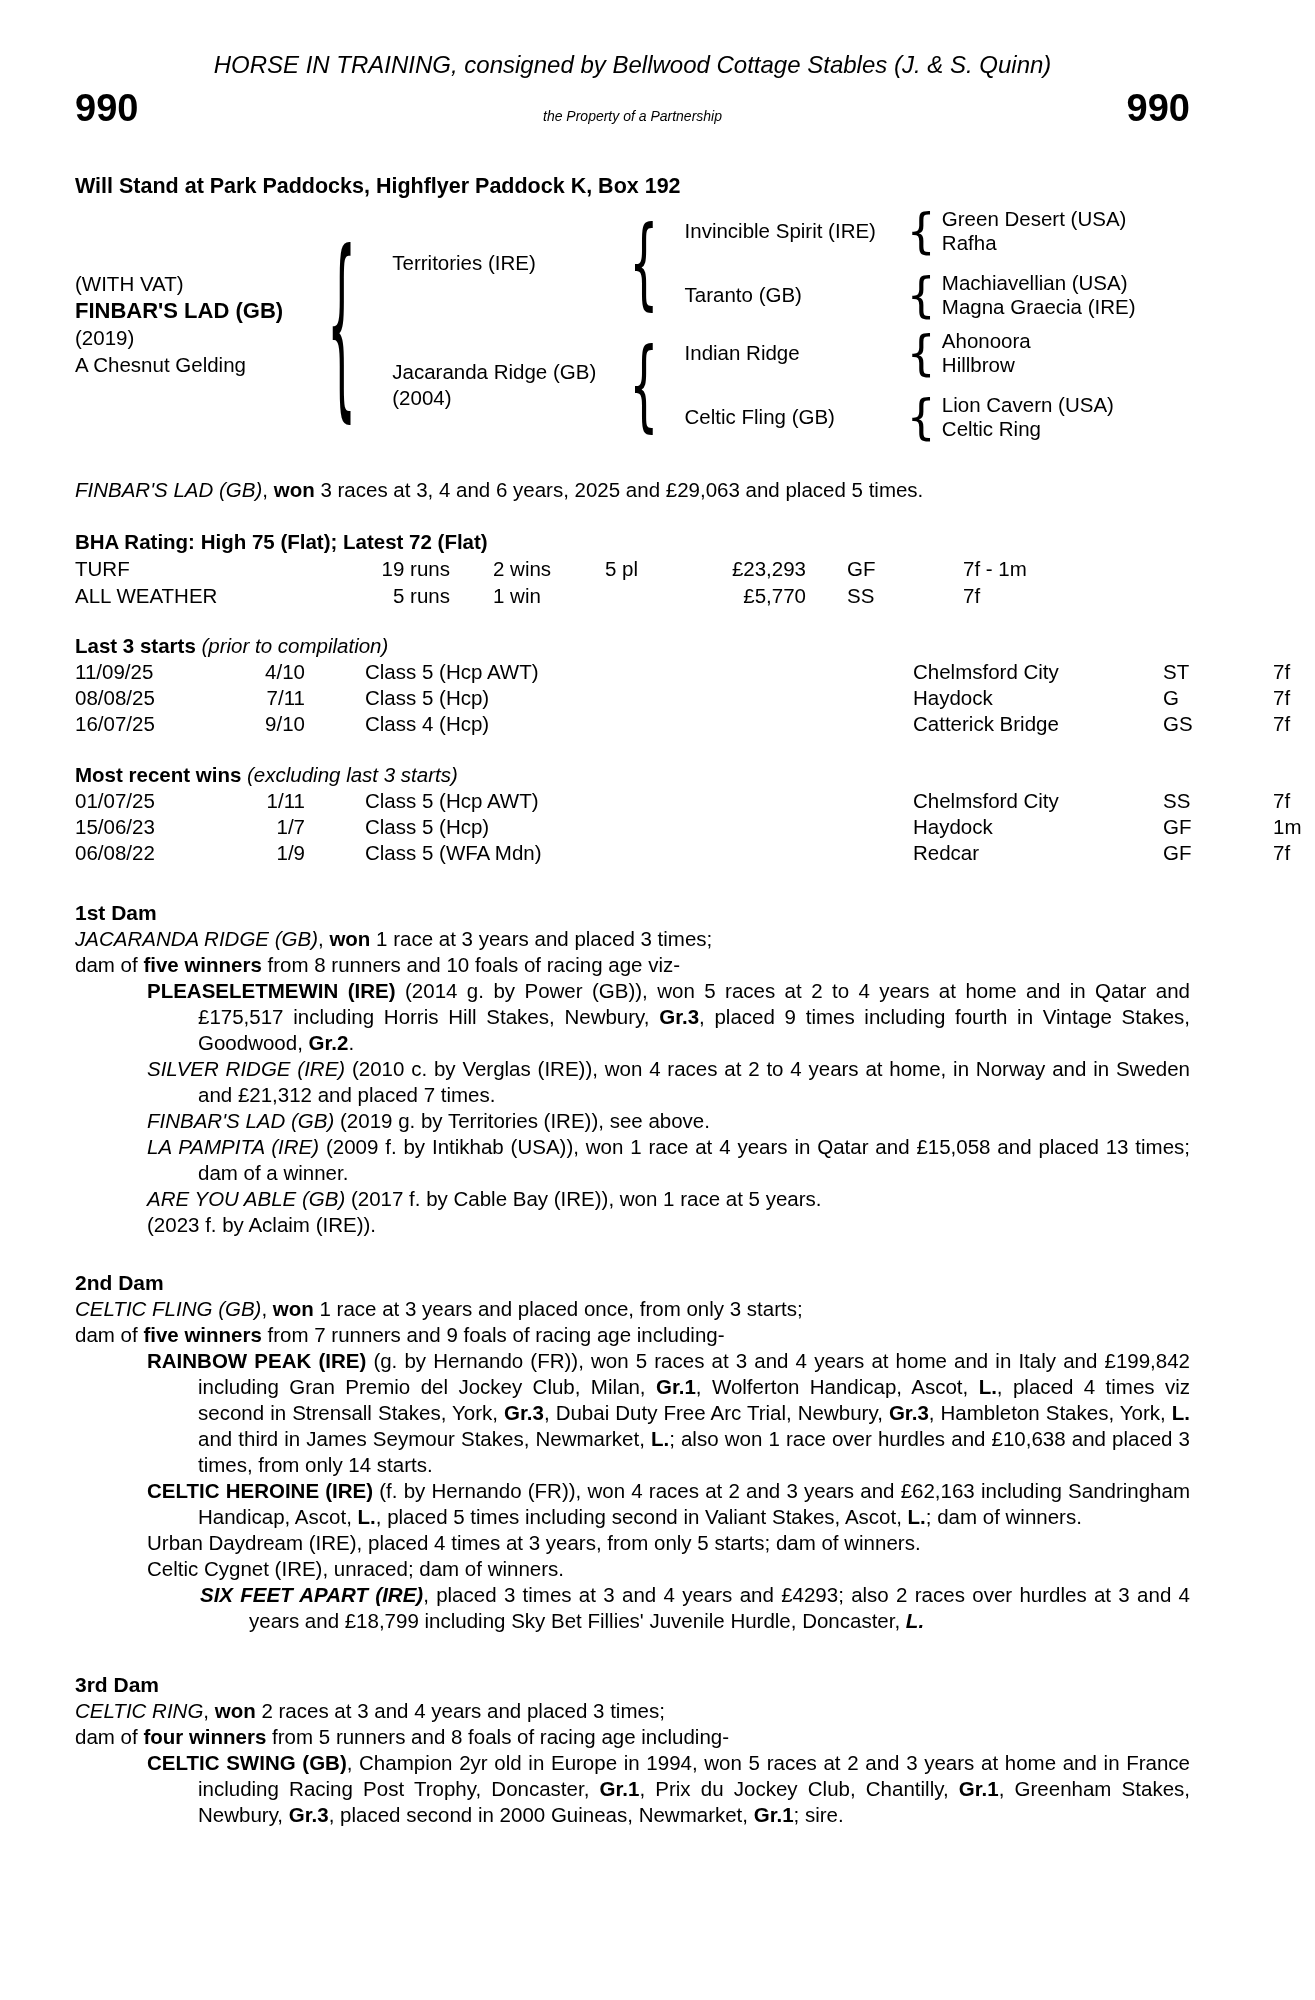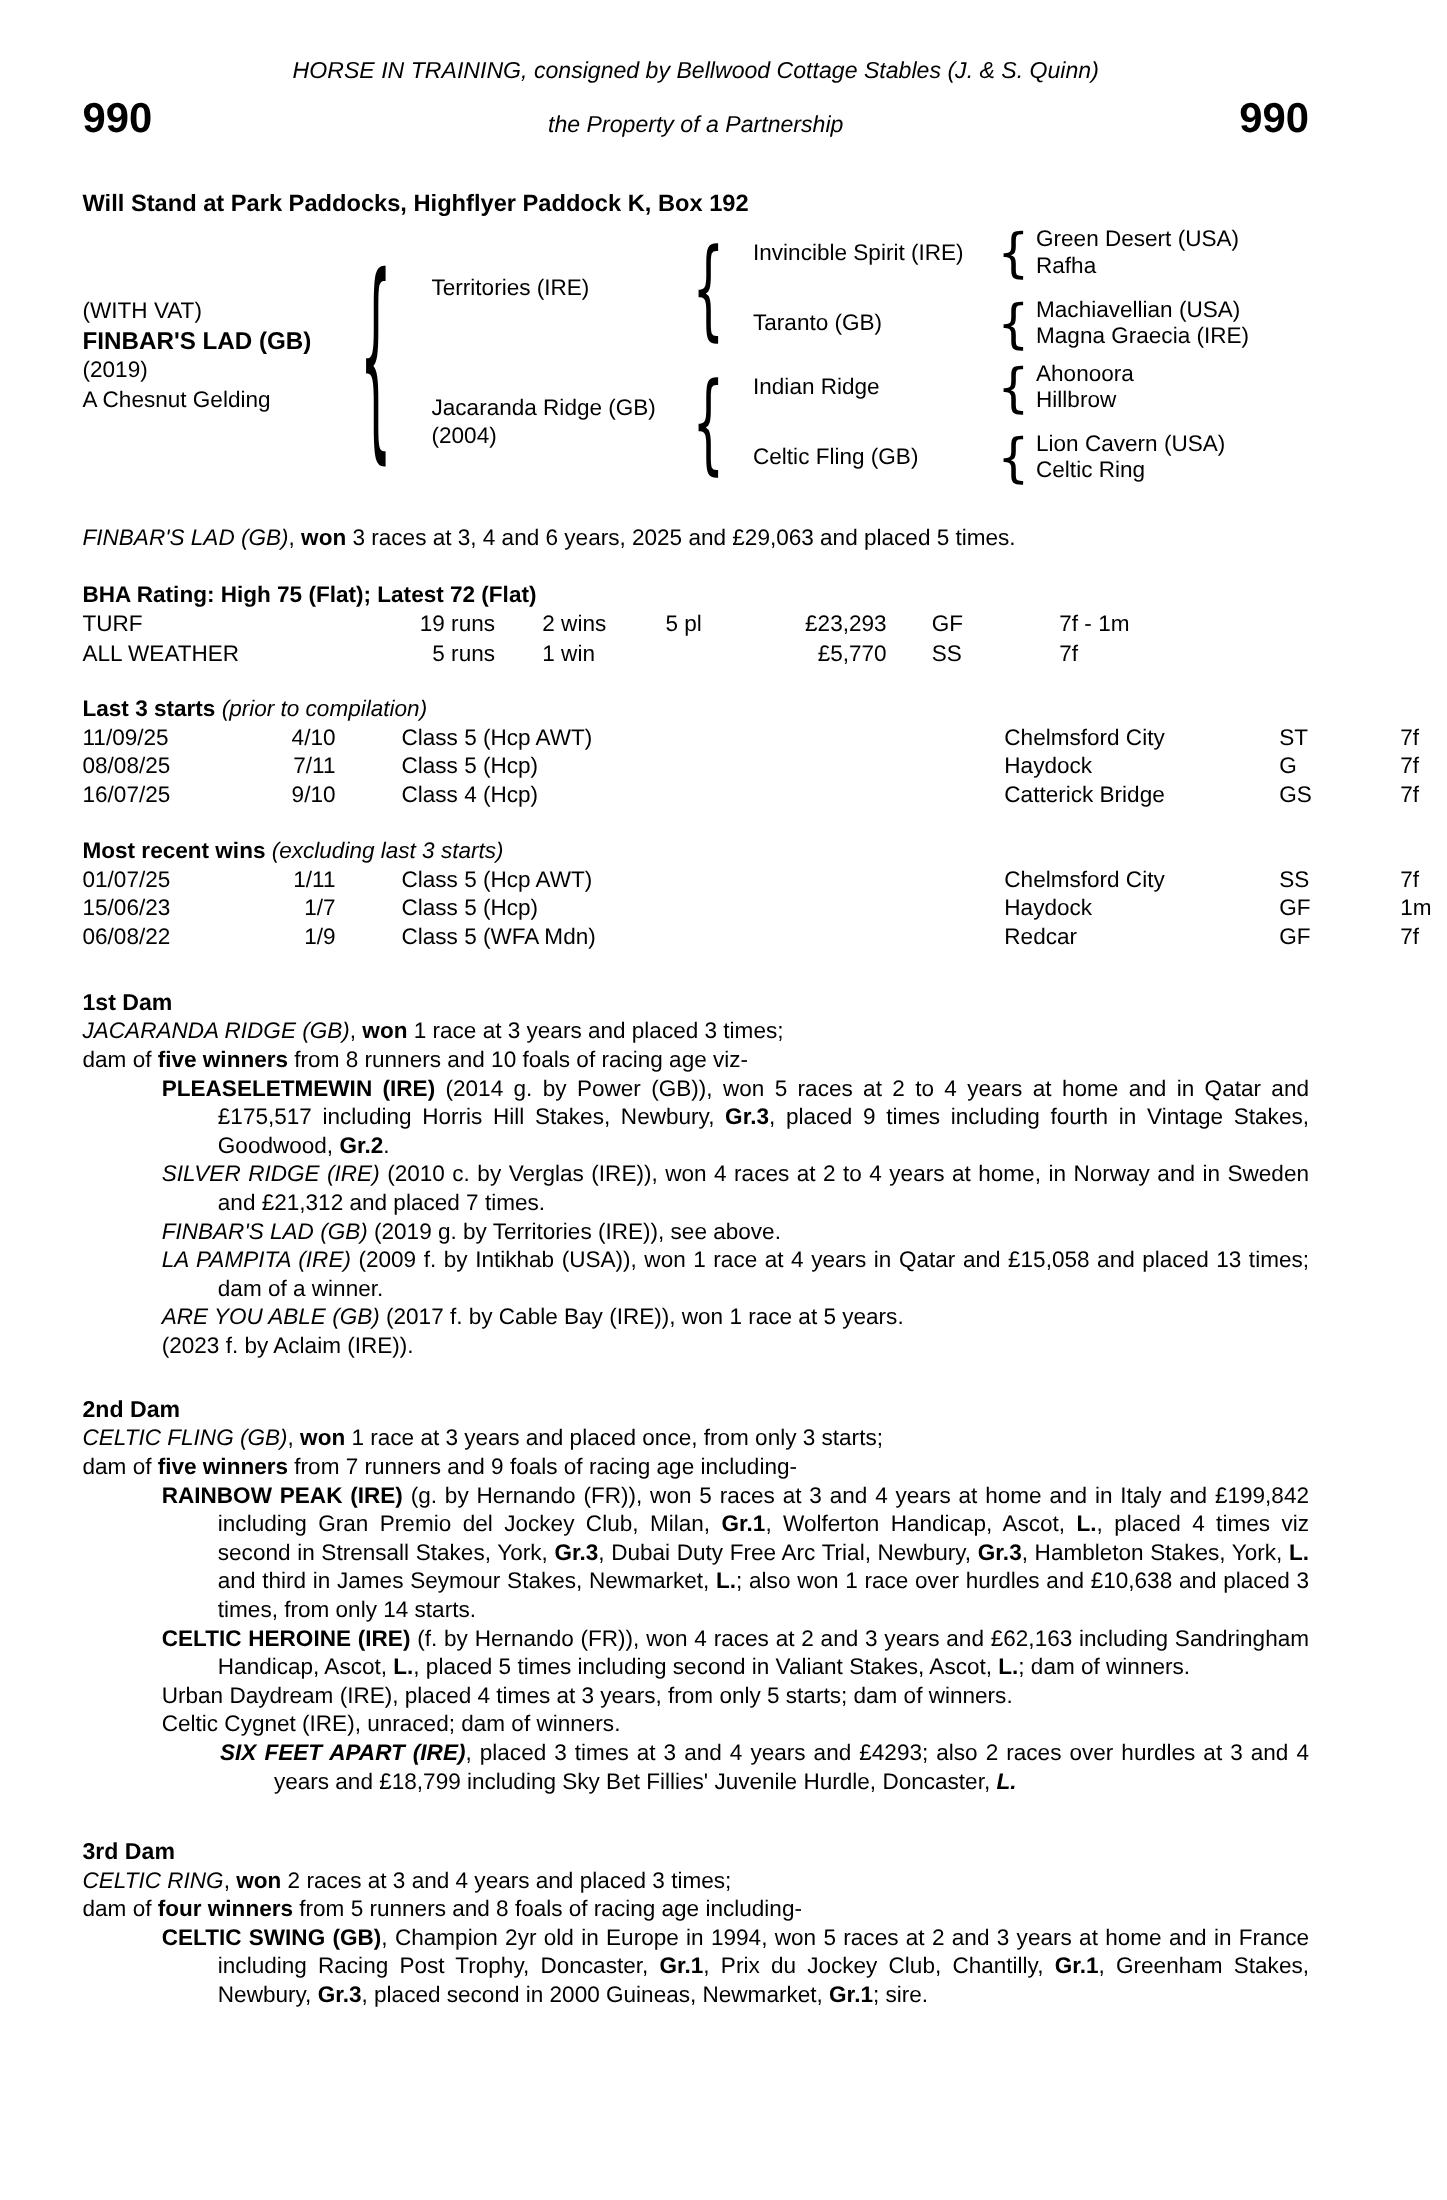--- a/index.html
+++ b/index.html
@@ -8,25 +8,25 @@
     font-family:"Liberation Sans","DejaVu Sans",sans-serif;
     font-size:20.5px;line-height:26px;overflow:hidden;
   }
   .page{padding:52px 0 0 75px;width:1115px;}
   .i{font-style:italic}
   .b{font-weight:700}
   .sg-b{font-weight:700}
   .sg-i{font-style:italic}
   .sg-bi{font-weight:700;font-style:italic}
 
-  .consignor{font-style:italic;font-size:21px;text-align:center;margin-bottom:10px;}
+  .consignor{font-style:italic;font-size:24px;text-align:center;margin-bottom:10px;}
   .lotrow{display:flex;align-items:baseline;}
   .lot{font-size:38px;font-weight:700;width:150px;line-height:40px;}
   .lot.right{text-align:right;}
-  .property{flex:1;text-align:center;font-style:italic;font-size:21px;}
+  .property{flex:1;text-align:center;font-style:italic;font-size:14px;}
   .stand{font-weight:700;font-size:21.5px;margin-top:44px;}
 
   .pedigree{display:flex;align-items:center;margin-top:8px;}
   .ped-left{width:250px;line-height:27px;}
   .ped-name{font-weight:700;font-size:22px;}
   .brace{display:inline-block;font-weight:400;line-height:1;transform-origin:center;
          font-family:"DejaVu Sans",sans-serif;margin:0 6px 0 2px;}
   .brace-sm{font-size:46px;transform:scaleY(1.05);}
   .brace-md{font-size:46px;transform:scaleY(2.15);}
   .brace-lg{font-size:46px;transform:scaleY(4.3);}

